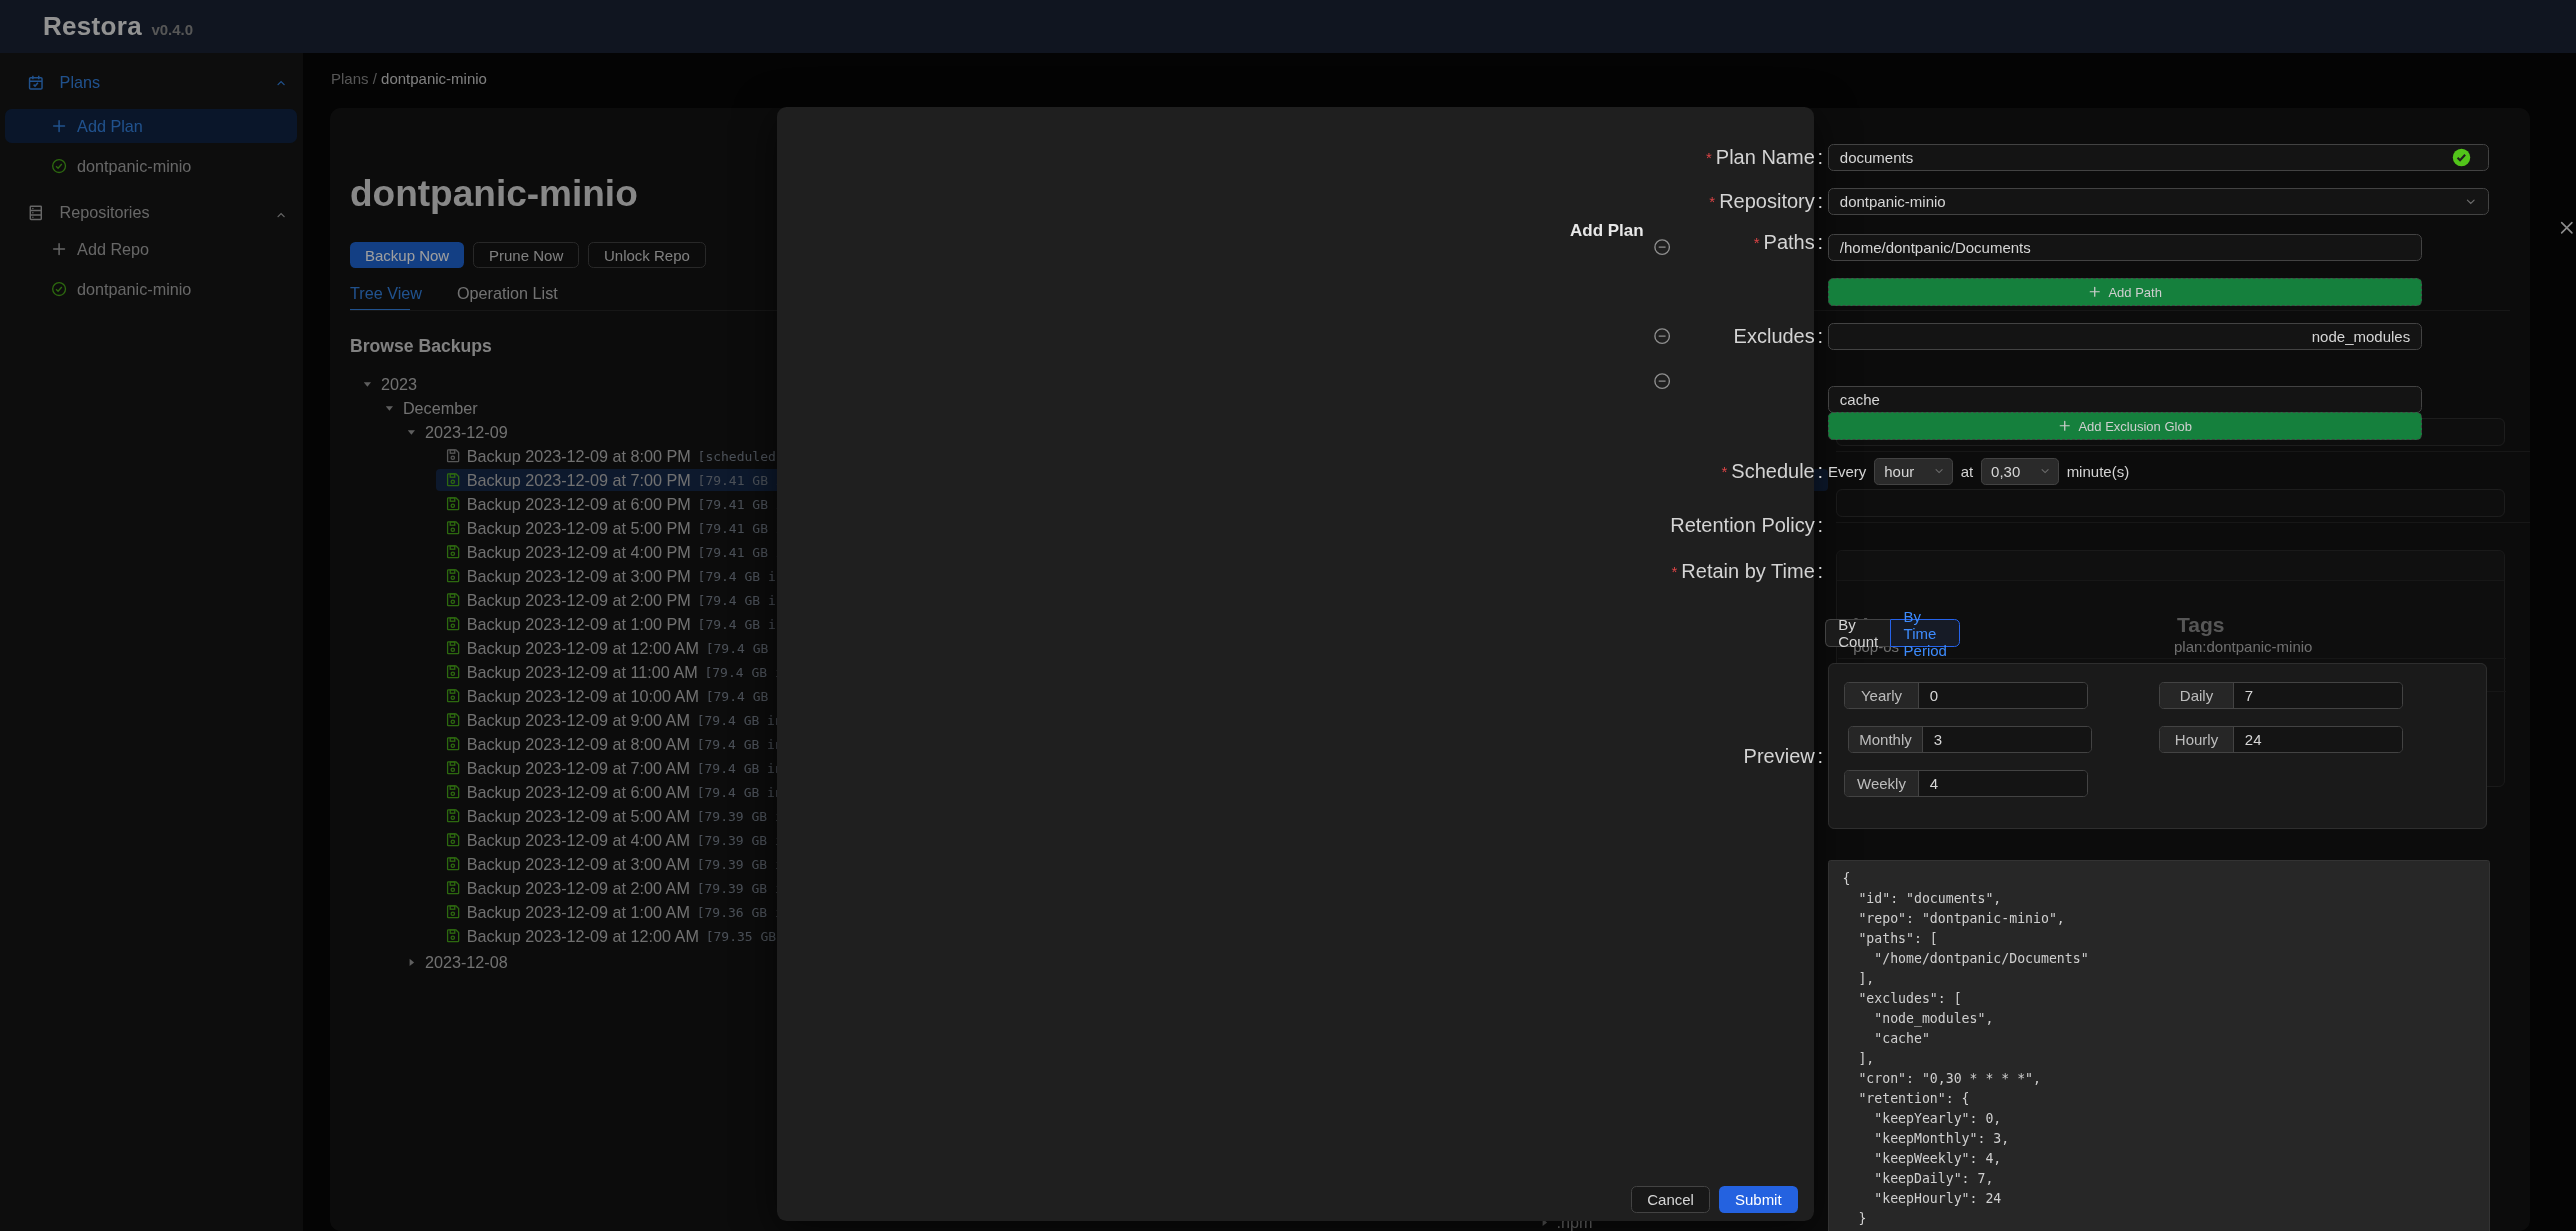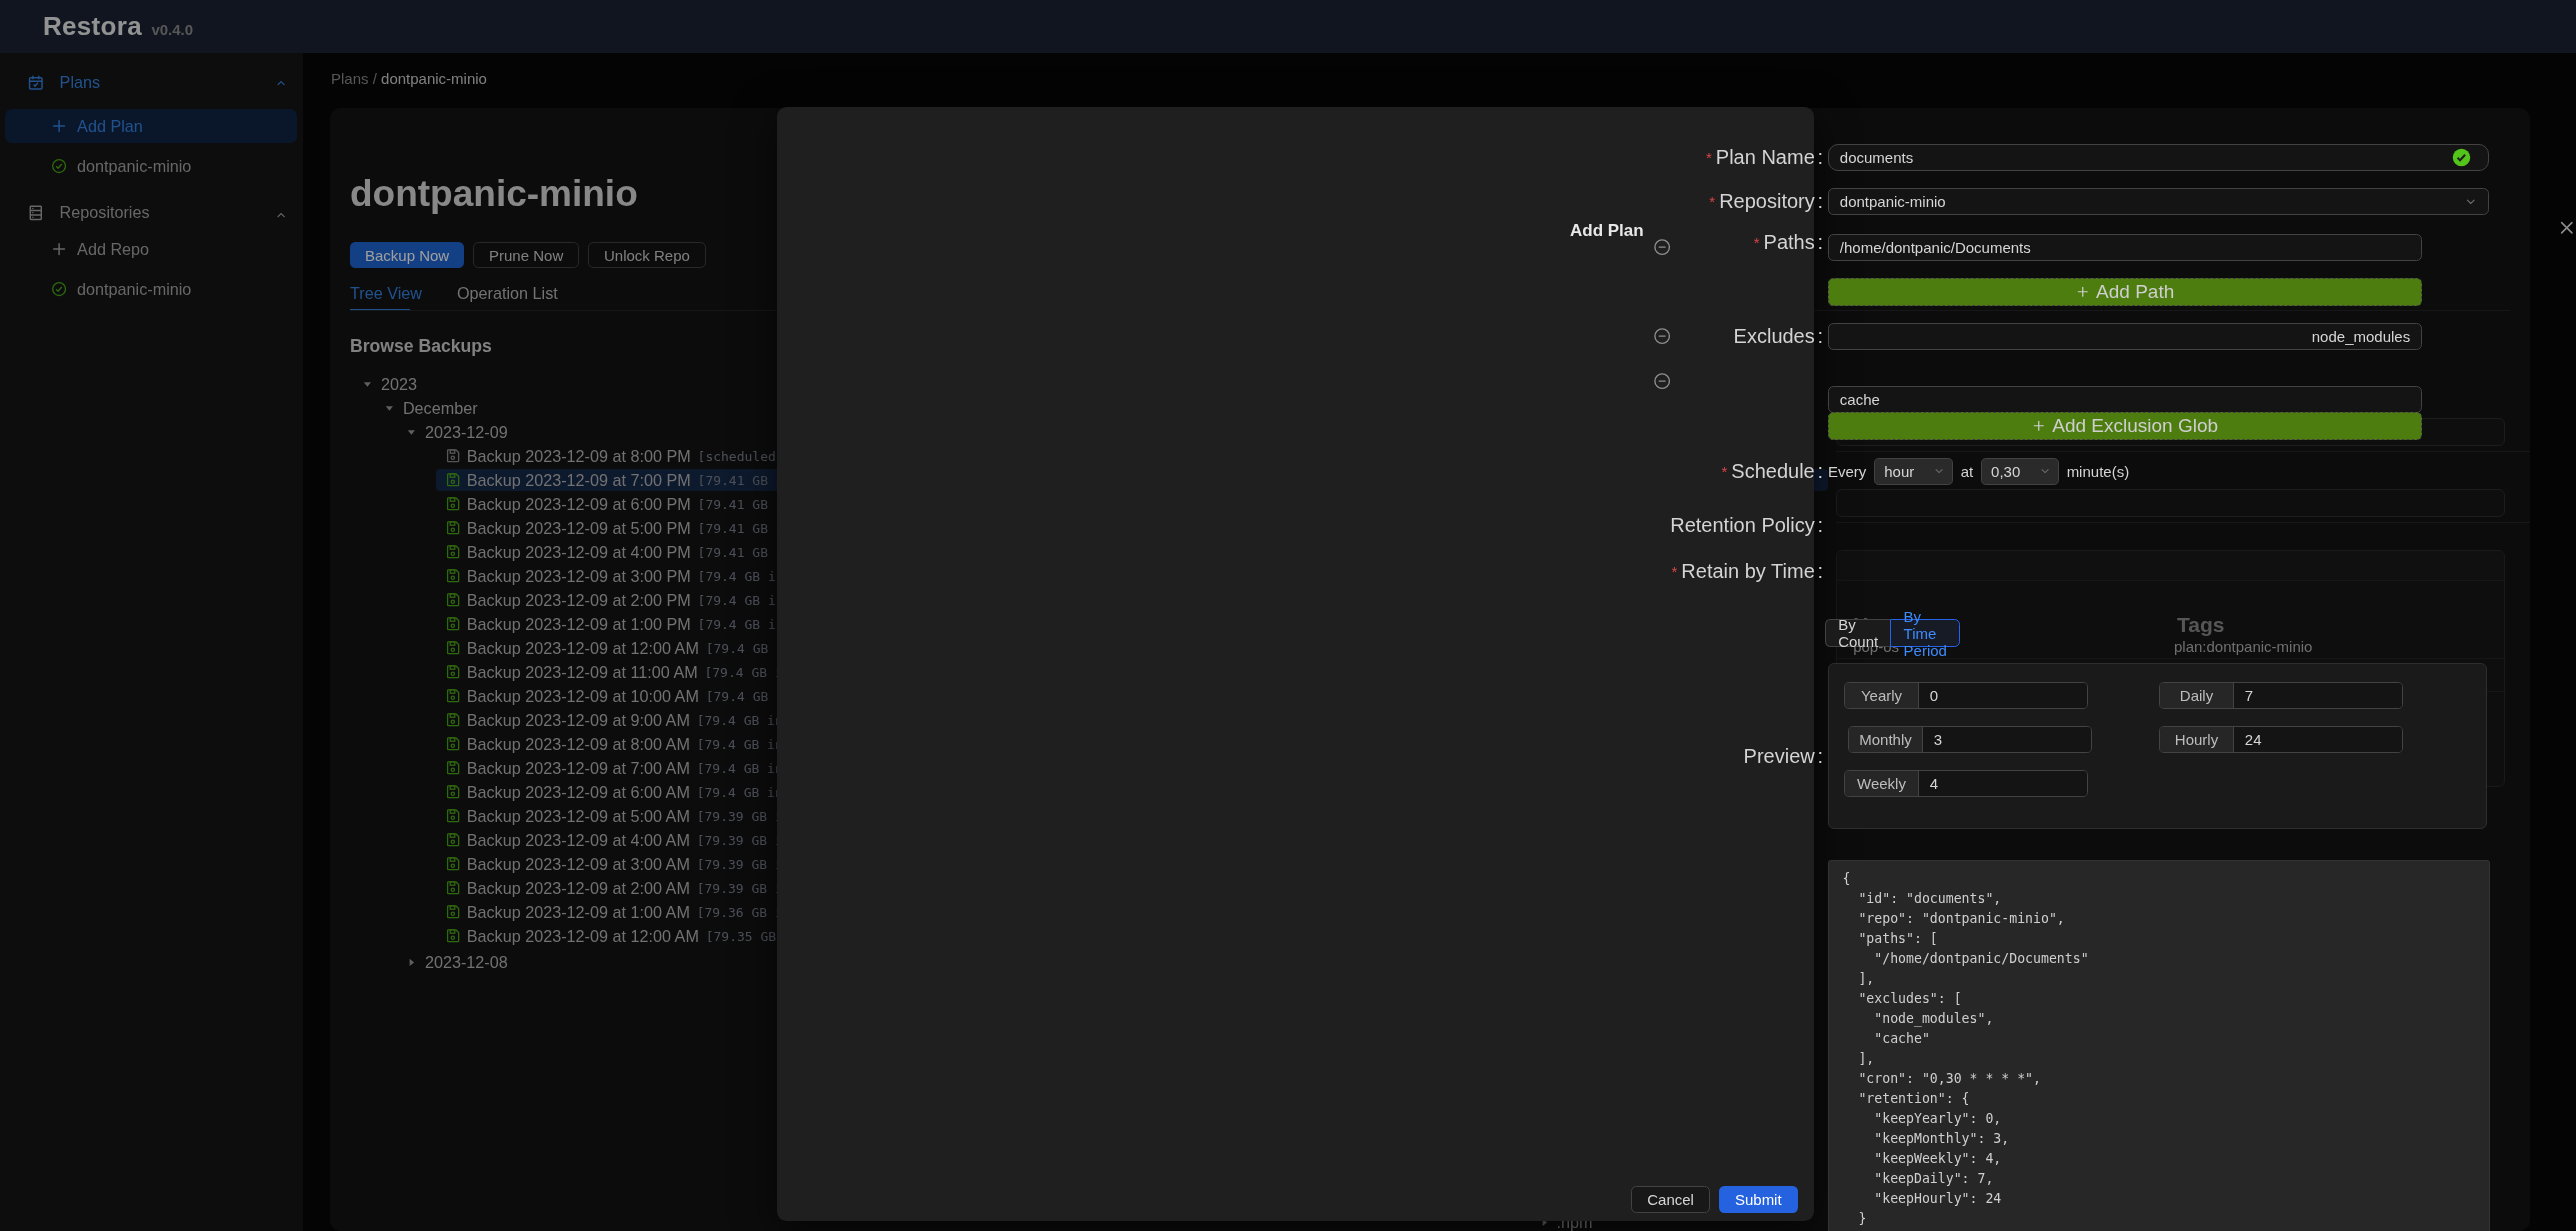--- a/index.html
+++ b/index.html
@@ -88,23 +88,23 @@
   .colon { margin-left:2.7px; color:#d4d4d4; }
   .f-input { position:absolute; left:1051px; height:27px; background:#141414; border:0.7px solid #434343;
              border-radius:5.4px; color:#d6d6d6; font-size:15px; padding:0 10.8px;
              font-family:"Liberation Sans", sans-serif; outline:none; }
   .w-wide { width:661px; } .w-med { width:594px; }
   .f-select { position:absolute; left:1051px; height:27px; background:#141414; border:0.7px solid #434343;
               border-radius:5.4px; display:flex; align-items:center; font-size:15px; color:#d6d6d6;
               padding:0 10.8px; justify-content:space-between; }
   .f-select .chev { width:13.5px; height:13.5px; color:#6e6e6e; }
   .minus-btn { position:absolute; width:18.3px; height:18.3px; color:#8f8f8f; }
-  .dashed-btn { position:absolute; left:1051px; width:594px; border:0.7px dashed #434343; background:#4d7c0f;
+  .dashed-btn { position:absolute; left:1051px; width:594px; border:0.7px dashed #434343; background:#15803d;
                 border-radius:5.4px; display:flex; align-items:center; justify-content:center;
-                font-size:19px; color:#cfcfcf; gap:6.8px; }
+                font-size:13px; color:#cfcfcf; gap:6.8px; }
   .dashed-btn .plus { width:13.5px; height:13.5px; }
   #sched-row { position:absolute; left:1051px; top:458px; height:27px; display:flex;
                align-items:center; gap:7.4px; font-size:15px; color:#d4d4d4; }
   .mini-select { height:27px; background:#2a2a2a; border:0.7px solid #434343; border-radius:4.7px;
                  display:flex; align-items:center; font-size:15px; color:#d6d6d6; padding:0 6.8px 0 9.5px; gap:19px; }
   .mini-select .chev { width:12.2px; height:12.2px; color:#6e6e6e; }
   #radio-group { position:absolute; left:1048px; top:512px; height:28px; display:flex; }
   .radio-seg { height:28px; display:flex; align-items:center; padding:0 12.2px; font-size:15px;
                color:#d6d6d6; border:0.7px solid #434343; background:#1b1b1b; }
   .radio-seg.first { border-radius:5.4px 0 0 5.4px; border-right:none; }
@@ -463,21 +463,21 @@
 <div id="modal">
   <div id="modal-title">Add Plan</div>
   <svg id="modal-close" viewBox="0 0 26 26" width="17.6" height="17.6">
       <use href="#i-close"></use>
     </svg>
 
   <div class="f-label req" style="top:37px">
     <span>Plan Name</span>
       <span class="colon">:</span>
   </div>
-  <input class="f-input w-wide" style="top: 37px; border-radius: 10px;" readonly="" value="documents">
+  <input class="f-input w-wide" style="top: 37px;" readonly="" value="documents">
   <svg class="check-badge" style="left:1675px; top:41px" viewBox="0 0 28 28" width="19" height="19">
       <use href="#i-check-solid"></use>
     </svg>
 
   <div class="f-label req" style="top:81px">
     <span>Repository</span>
       <span class="colon">:</span>
   </div>
   <div class="f-select w-wide" style="top:81px">
     <span>dontpanic-minio</span>

